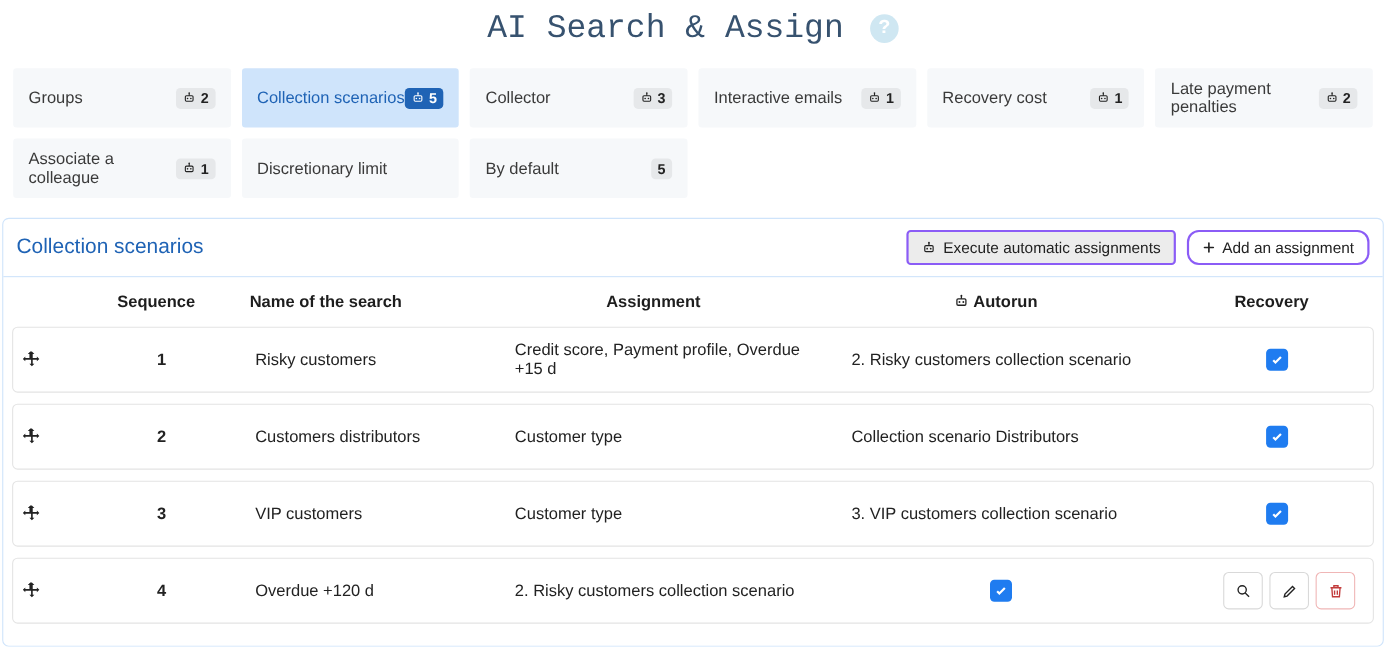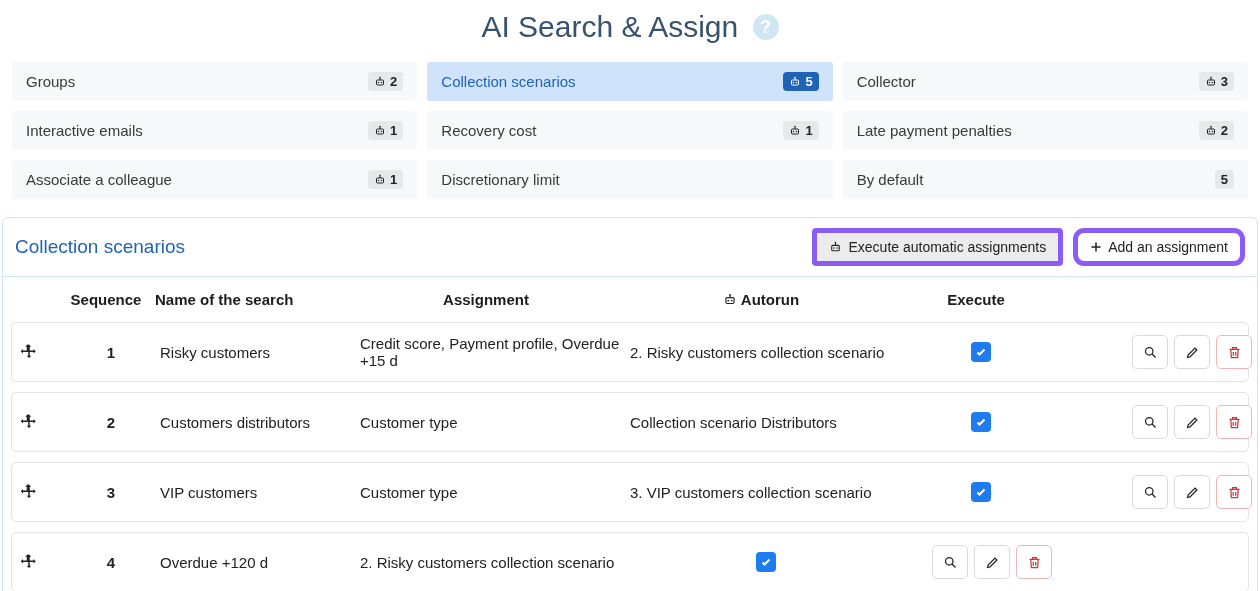--- a/index.html
+++ b/index.html
@@ -1,30 +1,30 @@
 <!DOCTYPE html>
 <html><head>
 <meta charset="utf-8">
 <style>
   html,body{margin:0;padding:0;background:#fff;font-family:Arial,Helvetica,sans-serif;color:#222;}
   .page{width:1256px;margin:0 auto;}
-  .title{font-size:30px;color:#37526f;text-align:center;margin:10px 0 18px 0;}
+  .title{font-size:30px;color:#37526f;text-align:center;margin:10px 0 18px 0;font-family:Liberation Mono, monospace;}
   .title .q{display:inline-block;width:26px;height:26px;border-radius:50%;background:#cfe7f2;color:#fff;text-align:center;font-size:18px;line-height:26px;vertical-align:4px;margin-left:6px;font-weight:bold;}
-  .tabs{display:grid;grid-template-columns:repeat(3,1fr);gap:10px;margin:0 10px 8px 10px;}
+  .tabs{display:grid;grid-template-columns:repeat(6,1fr);gap:10px;margin:0 10px 8px 10px;}
   .tab{display:flex;align-items:center;justify-content:space-between;padding:10px 14px;background:#f6f8fa;border-radius:3px;color:#3a3a3a;font-size:15px;cursor:pointer;}
   .tab.active{background:#cfe4fb;color:#1f63b5;}
   .badge{display:inline-flex;align-items:center;gap:4px;background:#e6e8ea;color:#222;border-radius:4px;padding:2px 6px;font-size:13px;font-weight:bold;}
   .tab.active .badge{background:#1f63b5;color:#fff;}
   .panel{margin:18px 0 0 0;border:1px solid #cfe4fb;border-radius:6px;padding:0;}
   .panel-head{display:flex;align-items:center;justify-content:space-between;padding:10px 12px;border-bottom:1px solid #cfe4fb;}
   .panel-title{color:#1f63b5;font-size:19px;}
   .panel-actions{display:flex;gap:10px;}
-  .btn{border:5px solid #8b5cf6;background:#ececec;border-radius:4px;padding:6px 12px;font-size:14px;cursor:pointer;display:inline-flex;align-items:center;gap:6px;color:#222;}
+  .btn{border:2px solid #8b5cf6;background:#ececec;border-radius:4px;padding:6px 12px;font-size:14px;cursor:pointer;display:inline-flex;align-items:center;gap:6px;color:#222;}
   .btn.plain{background:#fff;border-radius:11px;}
-  .thead,.trow{display:grid;grid-template-columns:50px 90px 200px 270px 280px 150px 200px;align-items:center;}
+  .thead,.trow{display:grid;grid-template-columns:50px 90px 200px 270px 280px 150px 200px;align-items:center;gap:36px;}
   .thead{padding:14px 8px;font-weight:bold;color:#1d1d1d;font-size:15px;text-align:left;}
   .thead>div{padding:0 4px;}
   .thead .center{text-align:center;}
   .rows{padding:0 8px 10px 8px;}
   .trow{border:1px solid #e4e4e4;border-radius:5px;margin-bottom:10px;padding:12px 4px;font-size:15px;color:#222;}
   .trow>div{padding:0 4px;}
   .seq{font-weight:bold;text-align:center;}
   .drag{text-align:center;color:#222;cursor:move;}
   .check{width:20px;height:20px;border-radius:4px;background:#1f7cf0;display:inline-flex;align-items:center;justify-content:center;color:#fff;font-size:13px;}
   .autorun{text-align:center;}
@@ -195,21 +195,21 @@
         <span style="display:inline-block;vertical-align:-2px;margin-right:4px;">
           <svg width="14" height="14" viewBox="0 0 24 24">
               <rect x="5" y="8" width="14" height="10" rx="2" fill="none" stroke="#222" stroke-width="2"></rect>
               <circle cx="9" cy="13" r="1.5" fill="#222"></circle>
               <circle cx="15" cy="13" r="1.5" fill="#222"></circle>
               <line x1="12" y1="3" x2="12" y2="8" stroke="#222" stroke-width="2"></line>
               <circle cx="12" cy="3" r="1.5" fill="#222"></circle>
             </svg>
         </span><span>Autorun</span>
       </div>
-      <div class="center">Execute</div>
+      <div class="center">Recovery</div>
     </div>
 
     <div class="rows" id="rows">
         <div class="trow">
           <div class="drag"><span><svg width="18" height="18" viewBox="0 0 24 24" fill="#222">
                 <path d="M12 2l3 3h-2v5h5V8l3 3-3 3v-2h-5v5h2l-3 3-3-3h2v-5H4v2l-3-3 3-3v2h5V5H7l3-3z"></path>
               </svg></span></div>
           <div class="seq">1</div>
           <div>Risky customers</div>
           <div>Credit score, Payment profile, Overdue +15 d</div>

